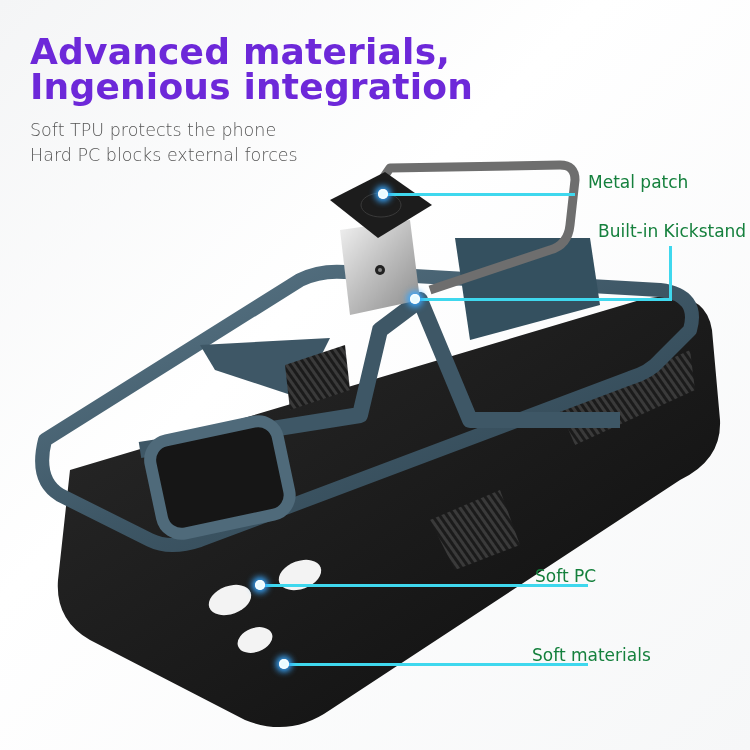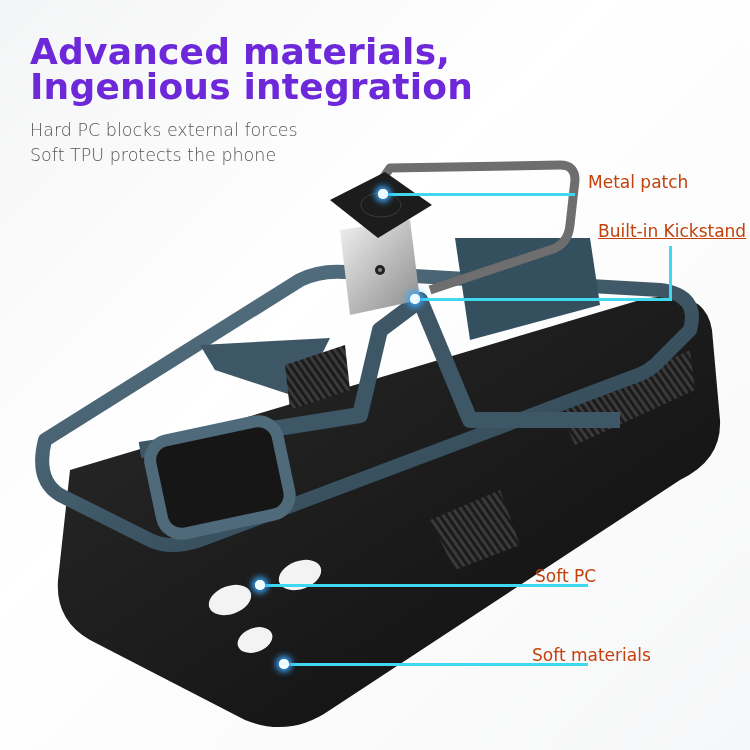--- a/index.html
+++ b/index.html
@@ -16,39 +16,39 @@
   .headline span { display:block; }
   .sub {
     position:absolute; left:30px; top:118px;
     font-family: "DejaVu Sans", sans-serif; font-size:17.5px;
     line-height:25px; color:#555; font-weight:300;
   }
   .sub span { display:block; }
   .product { position:absolute; left:0; top:0; width:750px; height:750px; }
   .callout-label {
     position:absolute; font-family: "DejaVu Sans", sans-serif;
-    font-size:17px; color:#c2410c; white-space:nowrap;
+    font-size:17px; color:#15803d; white-space:nowrap;
   }
   .line { position:absolute; background:#3fd8ee; }
   .dot {
     position:absolute; width:10px; height:10px; border-radius:50%;
     background:#e9fbff; box-shadow: 0 0 6px 3px #39a8ff, 0 0 2px 1px #ffffff inset;
   }
 </style>
 </head>
 <body>
 
 <h1 class="headline">
   <span>Advanced materials,</span>
   <span>Ingenious integration</span>
 </h1>
 
 <div class="sub">
+  <span>Soft TPU protects the phone</span>
   <span>Hard PC blocks external forces</span>
-  <span>Soft TPU protects the phone</span>
 </div>
 
 <svg class="product" viewBox="0 0 750 750">
   <defs>
     <linearGradient id="frameG" x1="0" y1="0" x2="1" y2="1">
       <stop offset="0" stop-color="#5d7a8b"></stop>
       <stop offset="0.5" stop-color="#3e5766"></stop>
       <stop offset="1" stop-color="#2b3f4b"></stop>
     </linearGradient>
     <linearGradient id="innerG" x1="0" y1="0" x2="1" y2="1">
@@ -97,21 +97,21 @@
   </g>
 </svg>
 
 <div class="line" style="left:384px; top:193px; width:191px; height:3px;"></div>
 <div class="dot" style="left:378px; top:189px;"></div>
 <div class="callout-label" style="left:588px; top:172px;">Metal patch</div>
 
 <div class="line" style="left:418px; top:298px; width:254px; height:3px;"></div>
 <div class="line" style="left:669px; top:246px; width:3px; height:55px;"></div>
 <div class="dot" style="left:410px; top:294px;"></div>
-<div class="callout-label" style="left:598px; top:221px;text-decoration:underline;">Built-in Kickstand</div>
+<div class="callout-label" style="left:598px; top:221px;">Built-in Kickstand</div>
 
 <div class="line" style="left:262px; top:584px; width:326px; height:3px;"></div>
 <div class="dot" style="left:255px; top:580px;"></div>
 <div class="callout-label" style="left:535px; top:566px;">Soft PC</div>
 
 <div class="line" style="left:285px; top:663px; width:303px; height:3px;"></div>
 <div class="dot" style="left:279px; top:659px;"></div>
 <div class="callout-label" style="left:532px; top:645px;">Soft materials</div>
 
 </body></html>

